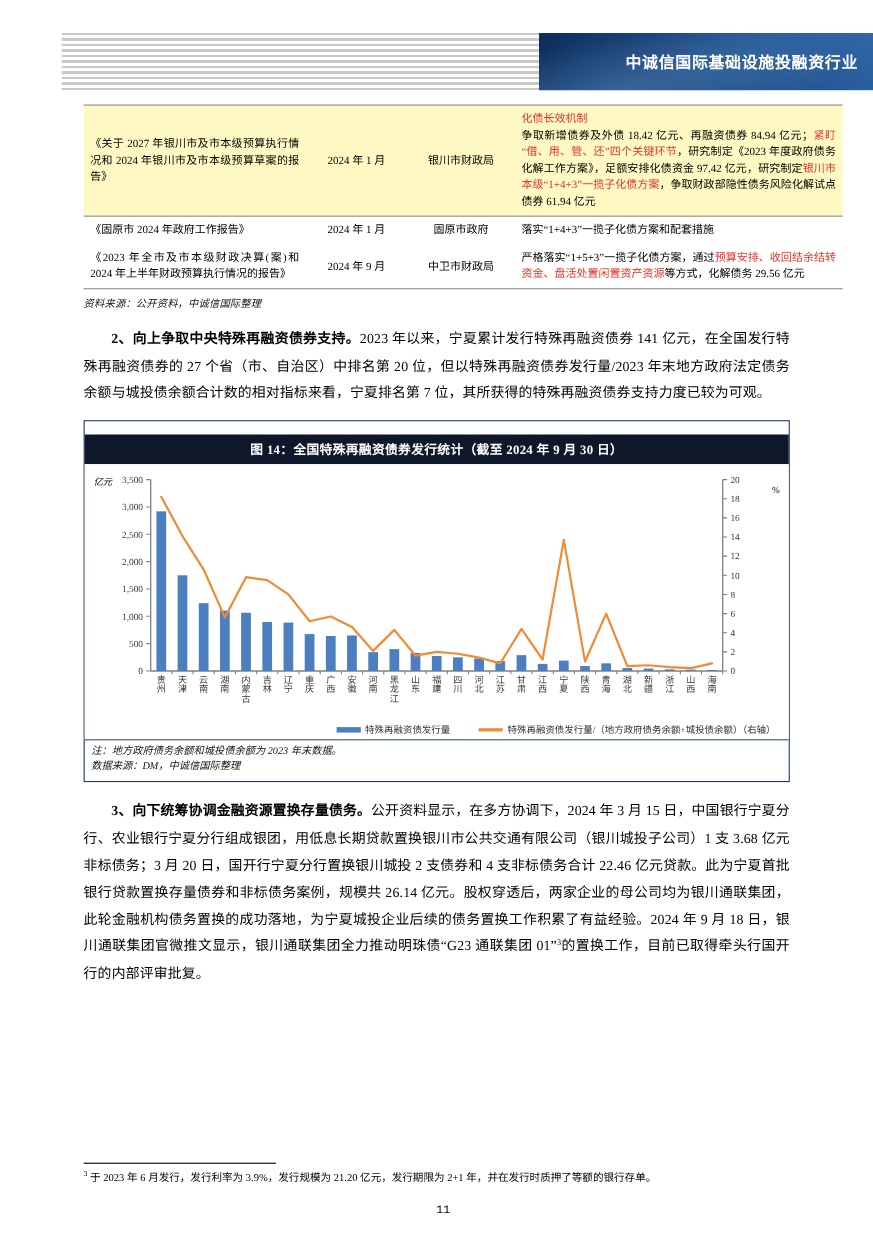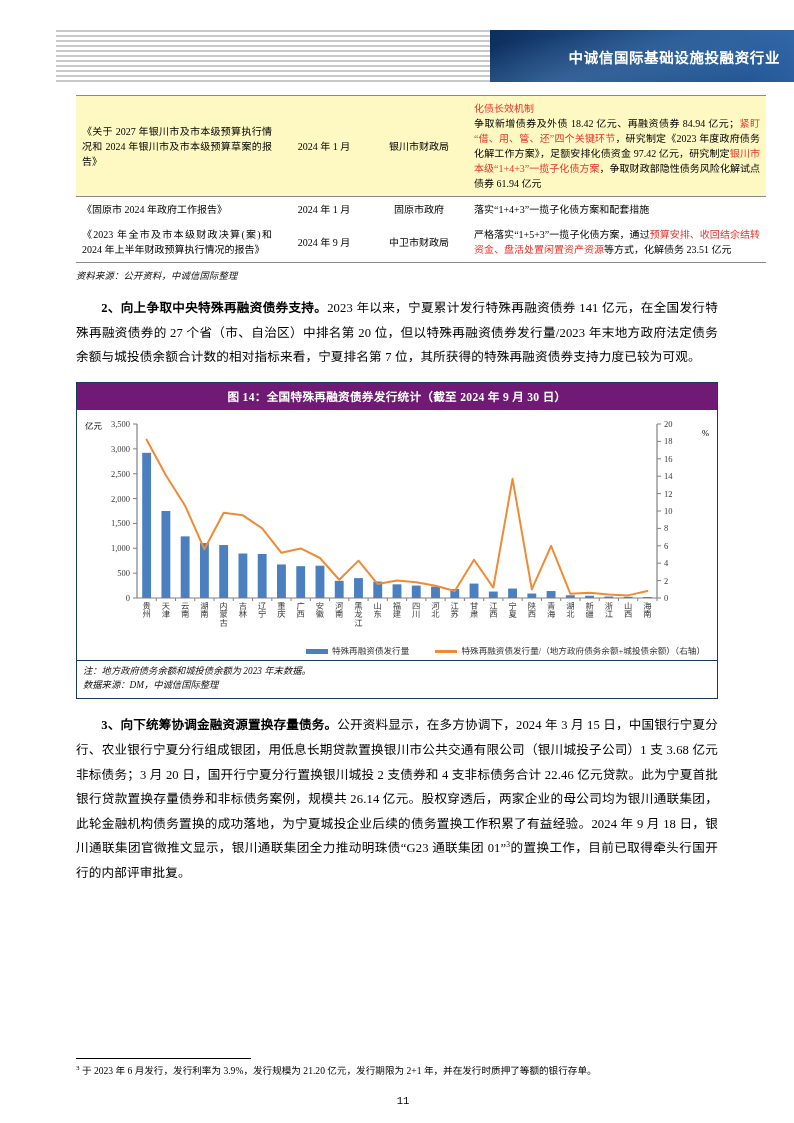--- a/index.html
+++ b/index.html
@@ -78,32 +78,33 @@
     text-align:justify;
     text-indent:2em;
     margin:14px 0 0 0;
     letter-spacing:.15px;
   }
   p.body b { font-weight:700; }
 
   
   .figure { margin-top:12px; border:1px solid #1b3a63; width:640px; background:#fff; }
   .fig-title {
-    background:#701a75; color:#fff; text-align:center;
+    background:#0f172a; color:#fff; text-align:center;
     font-size:11.6px; font-weight:700; padding:5px 0 6px 0;
     letter-spacing:.3px;
+    margin-top:12px;
   }
   .fig-body { position:relative; height:250px; background:#fff; }
   .fig-note {
     font-size:9.3px; font-style:italic; line-height:1.55;
     padding:3px 0 6px 6px; border-top:1px solid #1b3a63; color:#111;
   }
 
   
-  .axis-unit-left { position:absolute; left:8px; top:12px; font-size:8.5px; line-height:1.0; text-align:left; }
+  .axis-unit-left { position:absolute; left:8px; top:12px; font-size:8.5px; line-height:1.0; text-align:left;font-style:italic; }
   .axis-unit-right { position:absolute; right:8px; top:18px; font-size:8.5px; }
 
   .xlab {
     position:absolute;
     font-size:8.3px; line-height:1.05;
     color:#3a3a3a;
     width:11px;
     text-align:center;
     word-break:break-all;
   }
@@ -143,21 +144,21 @@
       <tr>
         <td class="c-doc">《固原市 2024 年政府工作报告》</td>
         <td class="c-date">2024 年 1 月</td>
         <td class="c-org">固原市政府</td>
         <td class="c-desc"><span>落实“1+4+3”一揽子化债方案和配套措施</span></td>
       </tr>
       <tr>
         <td class="c-doc t-rule-bot">《2023 年全市及市本级财政决算(案)和 2024 年上半年财政预算执行情况的报告》</td>
         <td class="c-date t-rule-bot">2024 年 9 月</td>
         <td class="c-org t-rule-bot">中卫市财政局</td>
-        <td class="c-desc t-rule-bot"><span>严格落实“1+5+3”一揽子化债方案，通过</span><span class="red">预算安排、收回结余结转资金、盘活处置闲置资产资源</span><span>等方式，化解债务 23.51 亿元</span></td>
+        <td class="c-desc t-rule-bot"><span>严格落实“1+5+3”一揽子化债方案，通过</span><span class="red">预算安排、收回结余结转资金、盘活处置闲置资产资源</span><span>等方式，化解债务 29.56 亿元</span></td>
       </tr>
     </tbody>
   </table>
 
   <div class="src-note">资料来源：公开资料，中诚信国际整理</div>
 
   <p class="body">
     <b>2、向上争取中央特殊再融资债券支持。</b><span>2023 年以来，宁夏累计发行特殊再融资债券 141 亿元，在全国发行特殊再融资债券的 27 个省（市、自治区）中排名第 20 位，但以特殊再融资债券发行量/2023 年末地方政府法定债务余额与城投债余额合计数的相对指标来看，宁夏排名第 7 位，其所获得的特殊再融资债券支持力度已较为可观。</span>
   </p>
 

